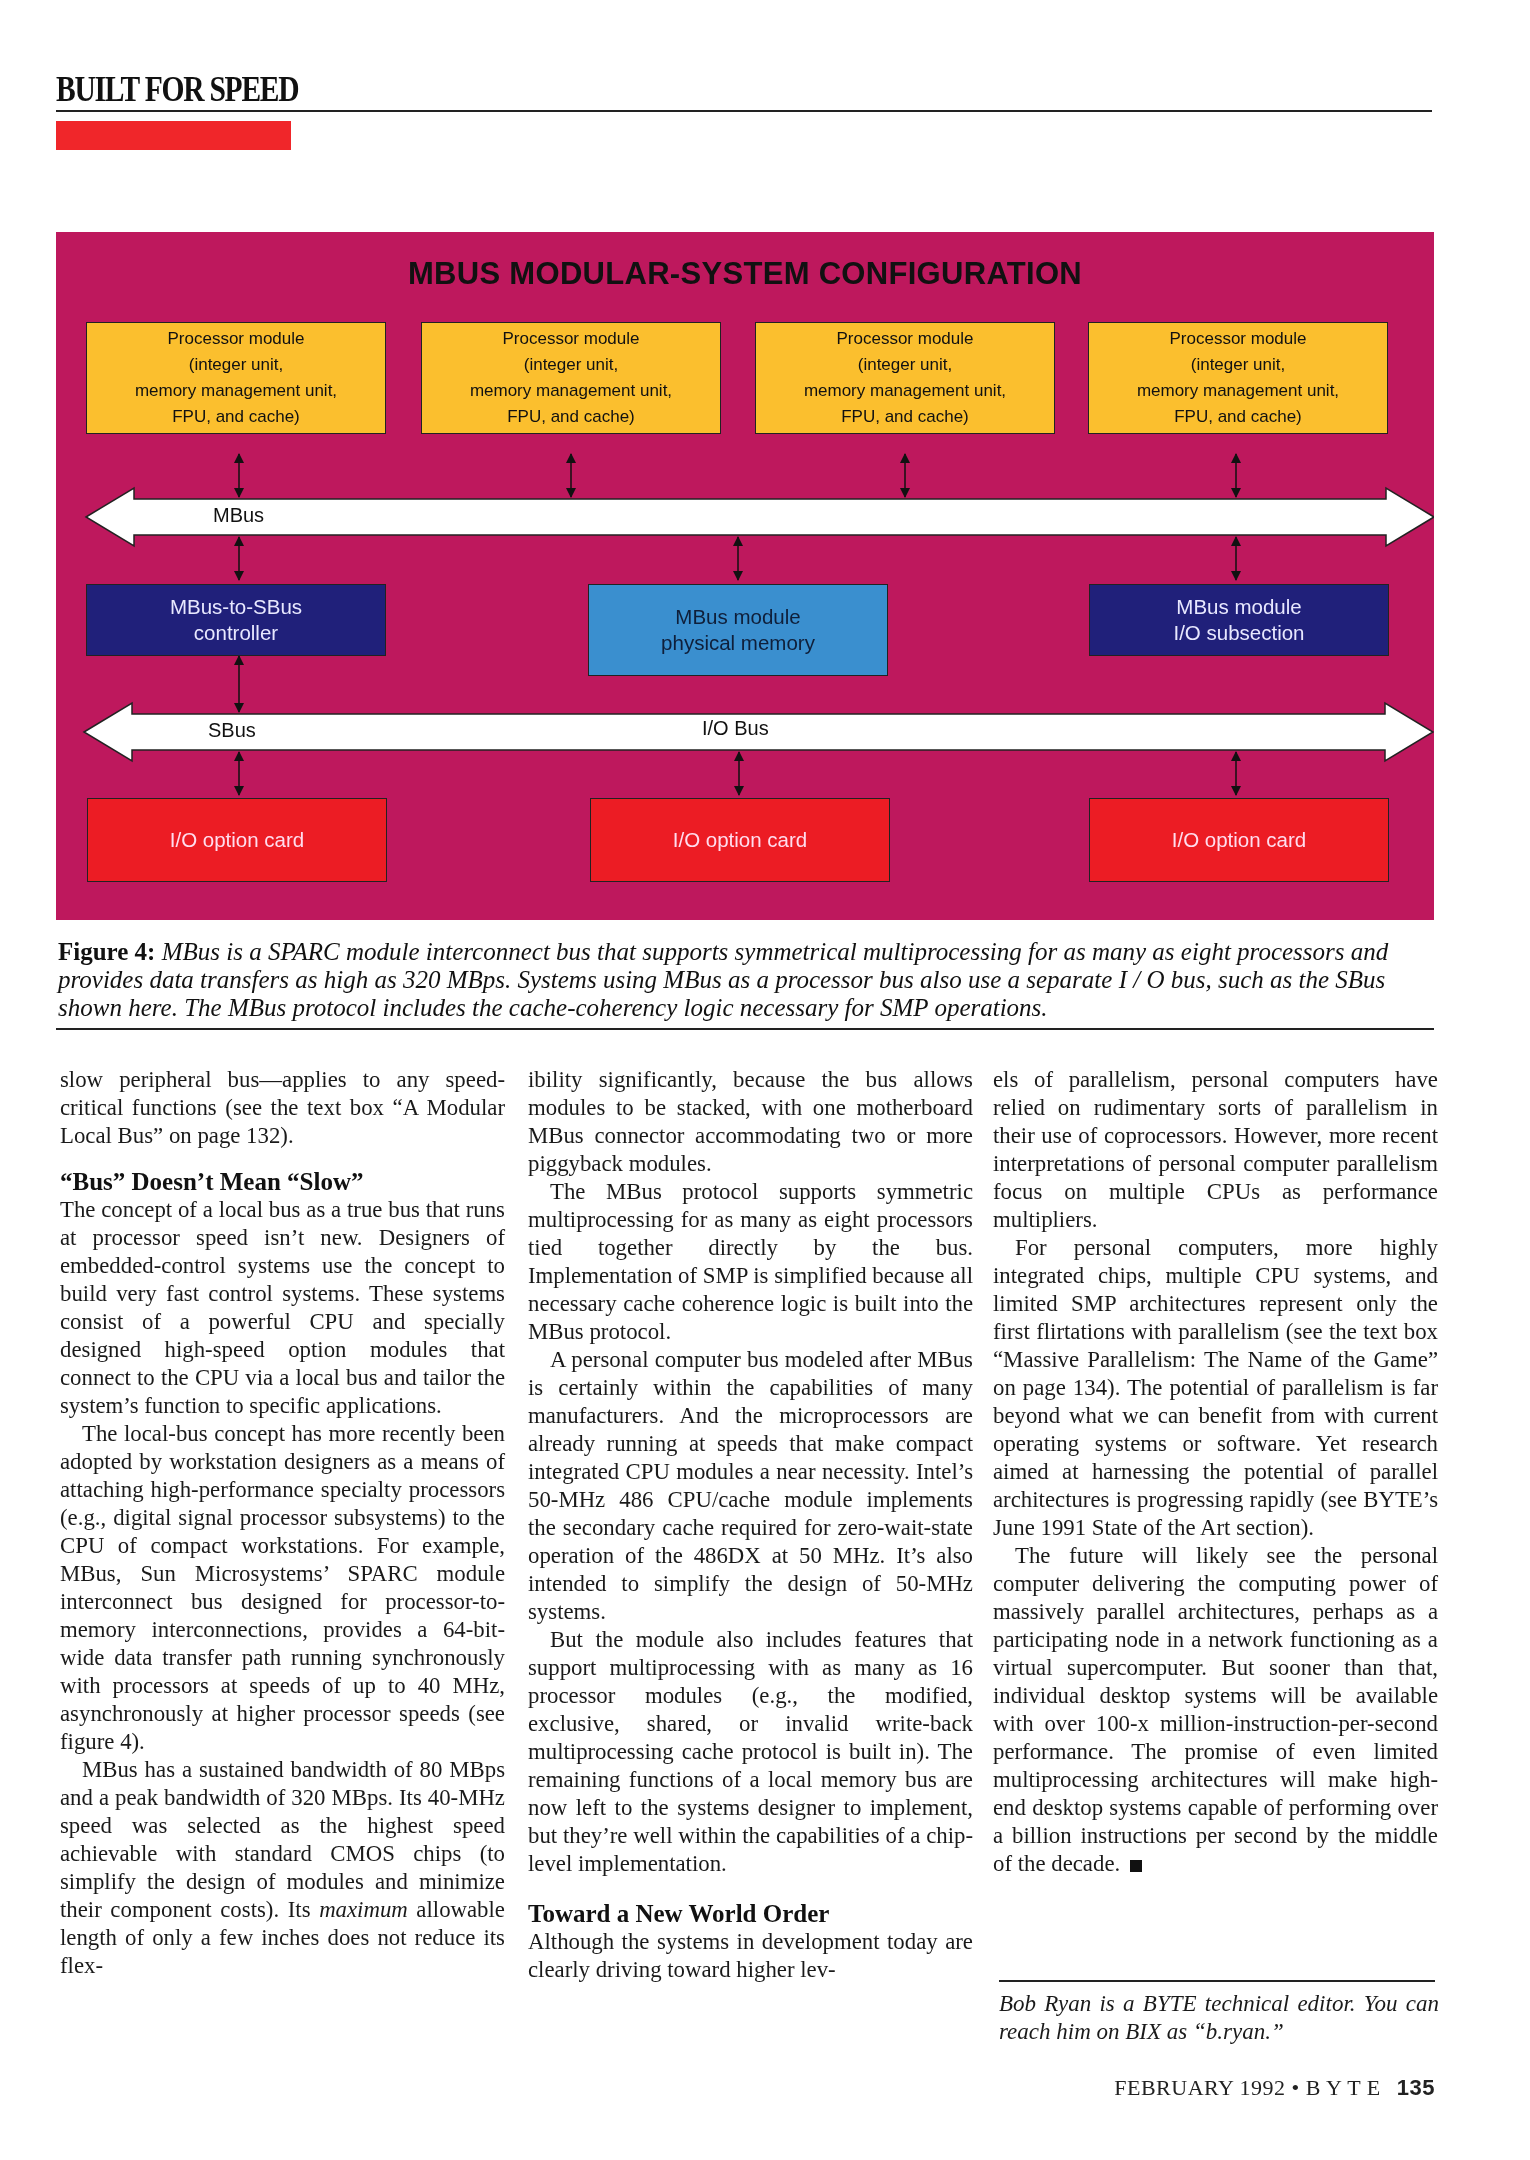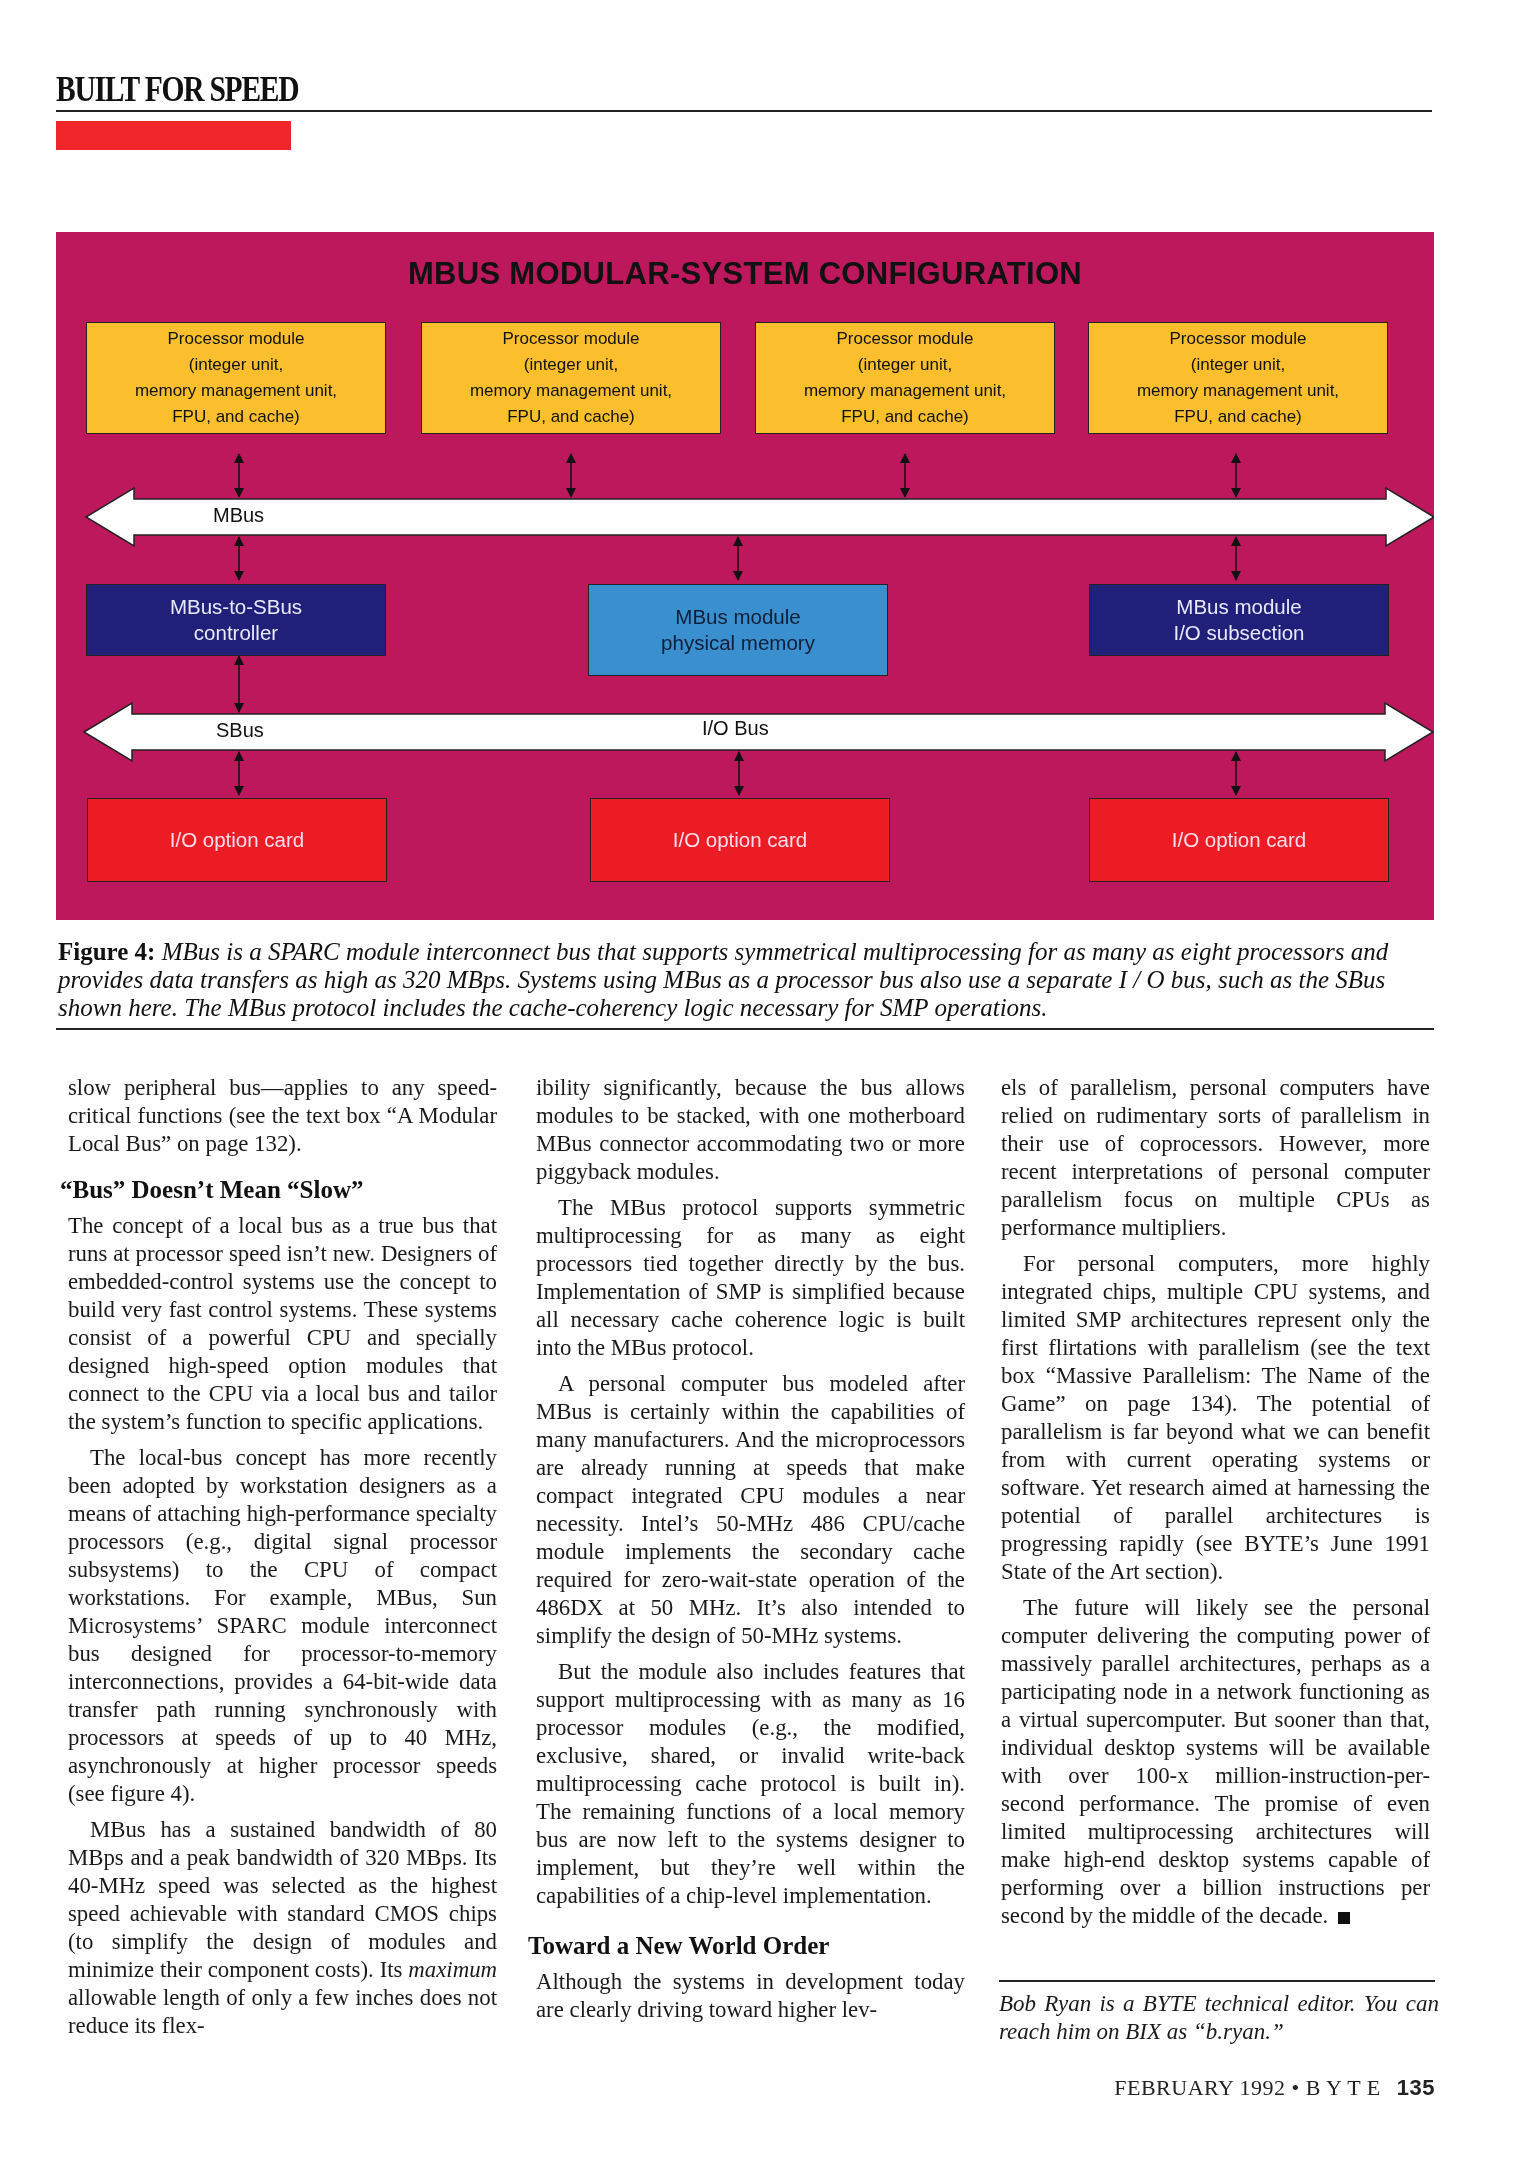--- a/index.html
+++ b/index.html
@@ -13,21 +13,21 @@
   .box.proc{background:#fbbf2e;color:#111;font-size:17px;line-height:26px;width:300px;height:112px;top:90px;}
   .box.dark{background:#20207a;color:#e8e8ff;font-size:20.5px;line-height:26px;width:300px;height:72px;}
   .box.mem{background:#3a8fcf;color:#0f1f3a;font-size:20.5px;line-height:26px;width:300px;height:92px;}
   .box.io{background:#ec1c24;color:#fde;font-size:20.5px;width:300px;height:84px;}
   svg.arrows{position:absolute;left:0;top:0;}
   .bus-label{position:absolute;font-family:"Liberation Sans",sans-serif;font-size:20px;color:#111;}
   .caption{position:absolute;left:58px;top:938px;width:1380px;font-size:25px;line-height:28px;font-style:italic;color:#111;}
   .caption b{font-style:normal;font-weight:bold;}
   .cap-rule{position:absolute;left:56px;top:1028px;width:1378px;height:2px;background:#222;}
   .col{position:absolute;top:1066px;width:445px;font-size:22.8px;line-height:28px;text-align:justify;color:#1a1a1a;}
-  .col p{margin:8px;text-indent:22px;}
+  .col p{margin:0;text-indent:22px;}
   .col p.noindent{text-indent:0;}
   .col h3{margin:18px 0 0 0;font-size:25px;line-height:28px;font-weight:bold;color:#111;}
   .col1{left:60px;}
   .col2{left:528px;}
   .col3{left:993px;}
   .bio-rule{position:absolute;left:999px;top:1980px;width:436px;height:2px;background:#222;}
   .bio{position:absolute;left:999px;top:1990px;width:440px;font-size:23px;line-height:28px;font-style:italic;text-align:justify;}
   .footer{position:absolute;right:95px;top:2075px;font-size:22px;letter-spacing:0.5px;color:#222;}
   .footer .pg{font-family:"Liberation Sans",sans-serif;font-weight:bold;margin-left:16px;}
   .endmark{display:inline-block;width:12px;height:12px;background:#111;margin-left:10px;vertical-align:middle;}
@@ -87,21 +87,21 @@
   <div class="box dark" style="left:30px;top:352px;">
     <div><span>MBus-to-SBus</span><br><span>controller</span></div>
   </div>
   <div class="box mem" style="left:532px;top:352px;">
     <div><span>MBus module</span><br><span>physical memory</span></div>
   </div>
   <div class="box dark" style="left:1033px;top:352px;">
     <div><span>MBus module</span><br><span>I/O subsection</span></div>
   </div>
 
-  <div class="bus-label" style="left:160px;top:487px;text-align:center;">SBus</div>
+  <div class="bus-label" style="left:152px;top:487px;text-align:center;">SBus</div>
   <div class="bus-label" style="left:646px;top:485px;">I/O Bus</div>
 
   <div class="box io" style="left:31px;top:566px;">
       <span>I/O option card</span>
     </div>
   <div class="box io" style="left:534px;top:566px;">
       <span>I/O option card</span>
     </div>
   <div class="box io" style="left:1033px;top:566px;">
       <span>I/O option card</span>

